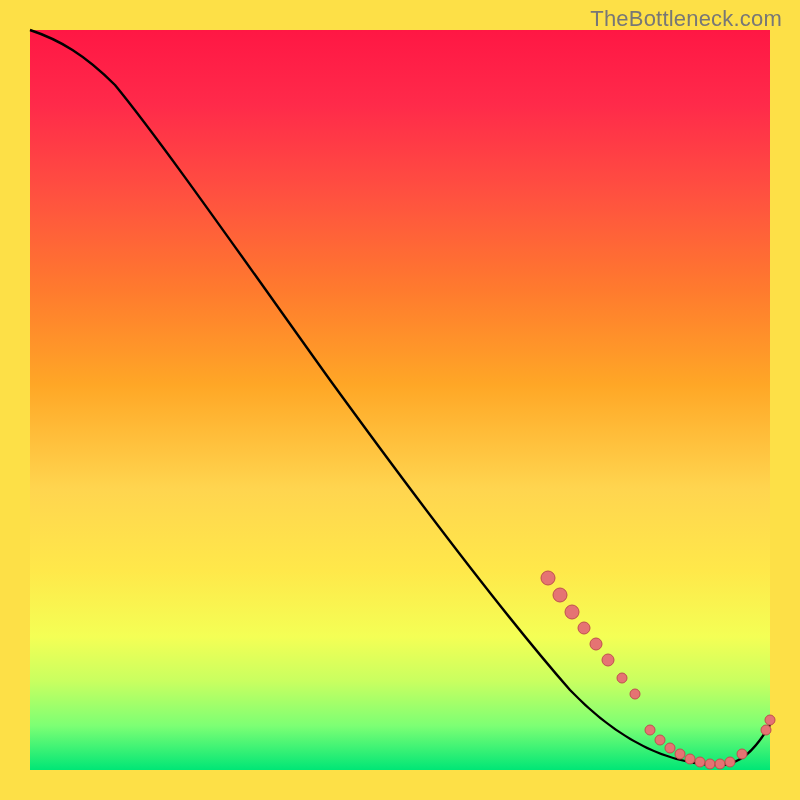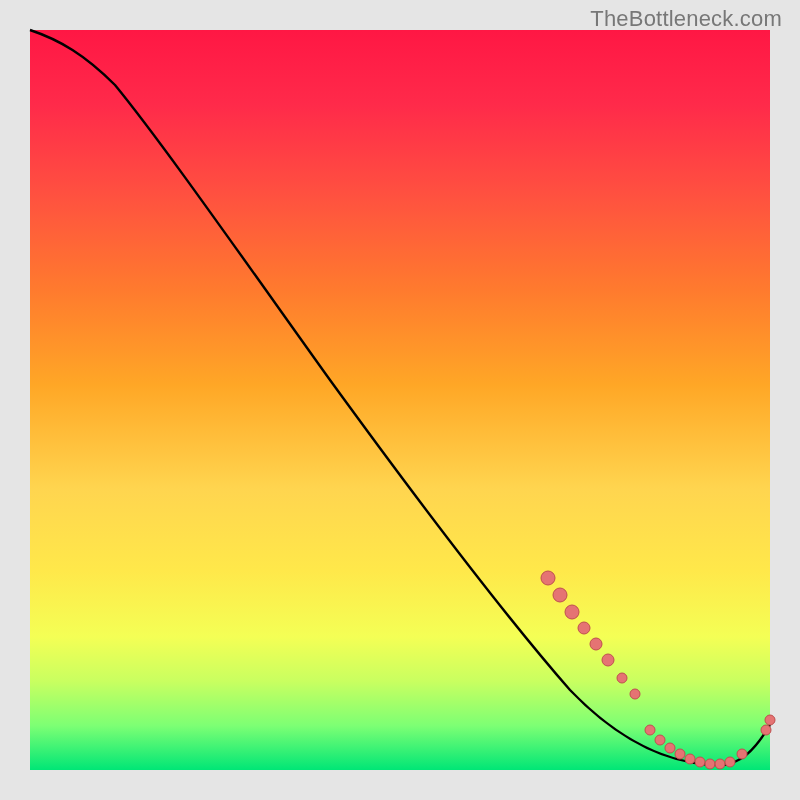--- a/index.html
+++ b/index.html
@@ -8,21 +8,21 @@
     width: 800px;
     height: 800px;
     background: #000;
     overflow: hidden;
     font-family: Arial, Helvetica, sans-serif;
   }
   .frame {
     position: relative;
     width: 800px;
     height: 800px;
-    background: #e5e5e5;
+    background: #fde047;
   }
   .plot {
     position: absolute;
     left: 30px;
     top: 30px;
     width: 740px;
     height: 740px;
     
     background: linear-gradient(
       to bottom,

